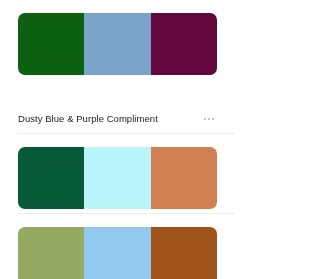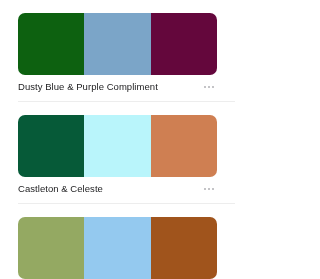--- a/index.html
+++ b/index.html
@@ -40,20 +40,21 @@
   }
 
   .card-footer {
     display: flex;
     align-items: center;
     justify-content: space-between;
     width: 199px;
     height: 22px;
     padding-top: 2px;
     box-sizing: border-box;
+    margin-top: 32px;
   }
 
   .palette-title {
     font-size: 9.5px;
     color: #1c1c1e;
     letter-spacing: 0.05px;
     white-space: nowrap;
     line-height: 12px;
   }
 
@@ -101,28 +102,20 @@
     </div>
     <div class="divider" style="background: rgb(237, 237, 237);"></div>
   </div>
 
   <div class="palette-card">
     <div class="swatch-row">
       <div class="swatch" style="background:#065a38;"></div>
       <div class="swatch" style="background:#b9f5fb;"></div>
       <div class="swatch" style="background:#cf7f52;"></div>
     </div>
-    <div class="card-footer">
-      <div class="palette-title" style="color: rgb(28, 28, 30);">Castleton &amp; Celeste</div>
-      <div class="more-icon">
-        <span style="background: rgb(176, 176, 180);"></span>
-        <span style="background: rgb(176, 176, 180);"></span>
-        <span style="background: rgb(176, 176, 180);"></span>
-      </div>
-    </div>
     <div class="divider" style="background: rgb(237, 237, 237);"></div>
   </div>
 
   <div class="palette-card">
     <div class="swatch-row">
       <div class="swatch" style="background:#94a962;"></div>
       <div class="swatch" style="background:#94c9ef;"></div>
       <div class="swatch" style="background:#a0541c;"></div>
     </div>
 

